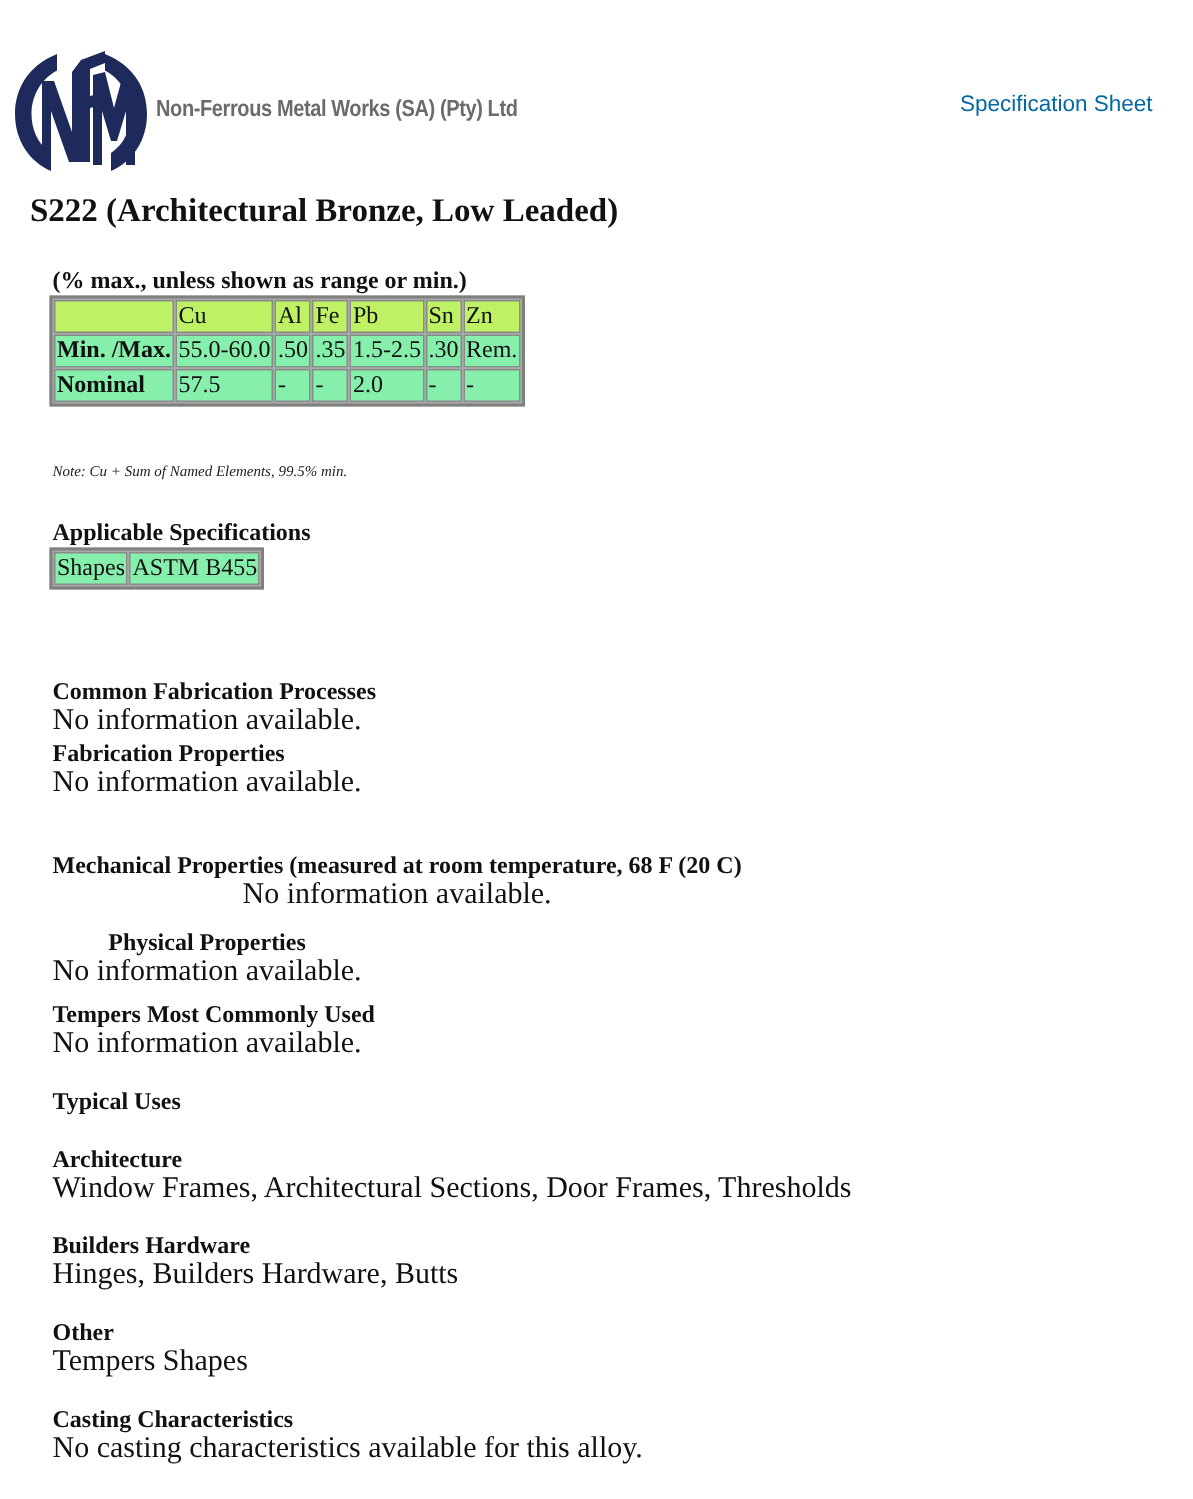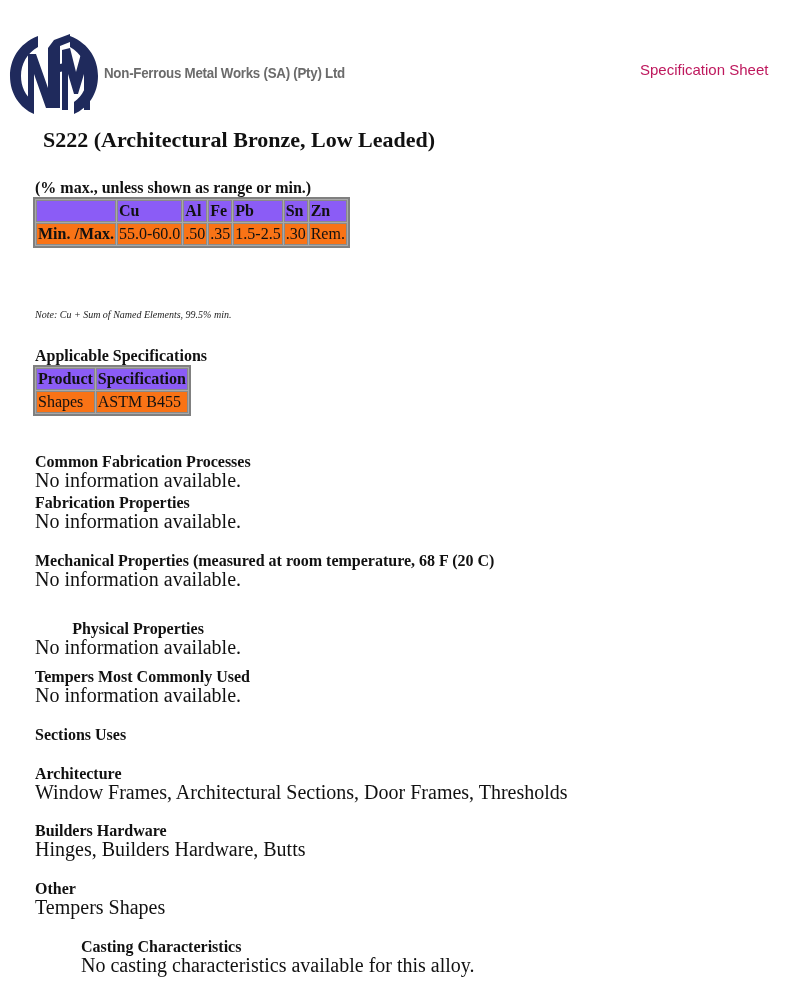--- a/index.html
+++ b/index.html
@@ -10,40 +10,40 @@
     .logo { position: absolute; left: 8px; top: 28px; width: 92px; height: 90px; }
     .company {
       position: absolute; left: 104px; top: 64px;
       font-family: "Liberation Sans", "DejaVu Sans", sans-serif;
       font-size: 15.5px; font-weight: bold; color: #6b6b6b; letter-spacing: -0.3px;
       transform: scaleX(0.86); transform-origin: left center;
     }
     .sheet-label {
       position: absolute; left: 640px; top: 61px;
       font-family: "Liberation Sans", "DejaVu Sans", sans-serif;
-      font-size: 15px; color: #be185d;
+      font-size: 15px; color: #0369a1;
     }
     .title {
-      position: absolute; left: 43px; top: 127px; margin: 0;
+      position: absolute; left: 20px; top: 127px; margin: 0;
       font-size: 22px; font-weight: bold;
     }
     .block { position: absolute; left: 35px; }
     .h { font-weight: bold; font-size: 16px; line-height: 19px; margin: 0; }
     .p { font-size: 20px; line-height: 19px; margin: 0; }
     .note { font-size: 10px; margin: 0; color: #222; font-style: italic; }
     table.grid {
       border-collapse: separate; border-spacing: 1px;
       border: 2px solid #808080; background: #a9a9a9;
       font-size: 16px; line-height: 18px;
     }
     table.grid td, table.grid th {
-      background: #f97316; border: 1px solid #8a8a8a; padding: 1px 1px; text-align: left;
+      background: #86efac; border: 1px solid #8a8a8a; padding: 1px 1px; text-align: left;
       font-weight: normal; white-space: nowrap;
     }
-    table.grid th { background: #8b5cf6; font-weight: bold; margin-top: 23px; }
+    table.grid th { background: #bef264; font-weight: normal; margin-top: 23px; }
     table.grid td.rowhead { font-weight: bold; }
   </style>
 </head>
 <body>
 
 <div class="logo">
   <svg width="92" height="90" viewBox="0 0 92 90">
 
     <path d="M30 8 C10 16 2 32 2 48 C2 66 12 80 26 86 L26 74 C17 68 13 58 13 48 C13 36 19 25 30 19 Z" fill="#1f2a5c"></path>
     <path d="M62 8 C82 16 90 32 90 48 C90 66 80 80 66 86 L66 74 C75 68 79 58 79 48 C79 36 73 25 62 19 Z" fill="#1f2a5c"></path>
@@ -75,73 +75,78 @@
     </tr>
     <tr>
       <td class="rowhead">Min. /Max.</td>
       <td>55.0-60.0</td>
       <td>.50</td>
       <td>.35</td>
       <td>1.5-2.5</td>
       <td>.30</td>
       <td>Rem.</td>
     </tr>
+    <tr>
+      <td class="rowhead">Nominal</td>
+      <td>57.5</td>
+      <td>-</td>
+      <td>-</td>
+      <td>2.0</td>
+      <td>-</td>
+      <td>-</td>
+    </tr>
   </tbody>
     </table>
 </div>
 
 <p class="note block" style="top:309px;">Note: Cu + Sum of Named Elements, 99.5% min.</p>
 
 <div class="block" style="top:346px;">
   <p class="h">Applicable Specifications</p>
   <table class="grid" style="margin-left:-2px;">
     <tbody>
-        <tr>
-      <th>Product</th>
-      <th>Specification</th>
-    </tr>
     <tr>
       <td>Shapes</td>
       <td>ASTM B455</td>
     </tr>
   </tbody>
     </table>
 </div>
 
 <div class="block" style="top:435px;margin-top:17px;">
   <p class="h">Common Fabrication Processes</p>
   <p class="p">No information available.</p>
 </div>
 <div class="block" style="top:493px;">
   <p class="h">Fabrication Properties</p>
   <p class="p">No information available.</p>
 </div>
-<div class="block" style="top:551px;">
+<div class="block" style="top:568px;text-align:center;">
   <p class="h">Mechanical Properties (measured at room temperature, 68 F (20 C)</p>
   <p class="p">No information available.</p>
 </div>
 <div class="block" style="top:619px;text-align:center;">
   <p class="h">Physical Properties</p>
   <p class="p">No information available.</p>
 </div>
 <div class="block" style="top:667px;">
   <p class="h">Tempers Most Commonly Used</p>
   <p class="p">No information available.</p>
 </div>
 <div class="block" style="top:725px;">
-  <p class="h">Sections Uses</p>
+  <p class="h">Typical Uses</p>
 </div>
 <div class="block" style="top:764px;">
   <p class="h">Architecture</p>
   <p class="p">Window Frames, Architectural Sections, Door Frames, Thresholds</p>
 </div>
 <div class="block" style="top:821px;">
   <p class="h">Builders Hardware</p>
   <p class="p">Hinges, Builders Hardware, Butts</p>
 </div>
 <div class="block" style="top:879px;">
   <p class="h">Other</p>
   <p class="p">Tempers Shapes</p>
 </div>
-<div class="block" style="top:937px;margin-left:46px;">
+<div class="block" style="top:937px;">
   <p class="h">Casting Characteristics</p>
   <p class="p">No casting characteristics available for this alloy.</p>
 </div>
 
 </body></html>

